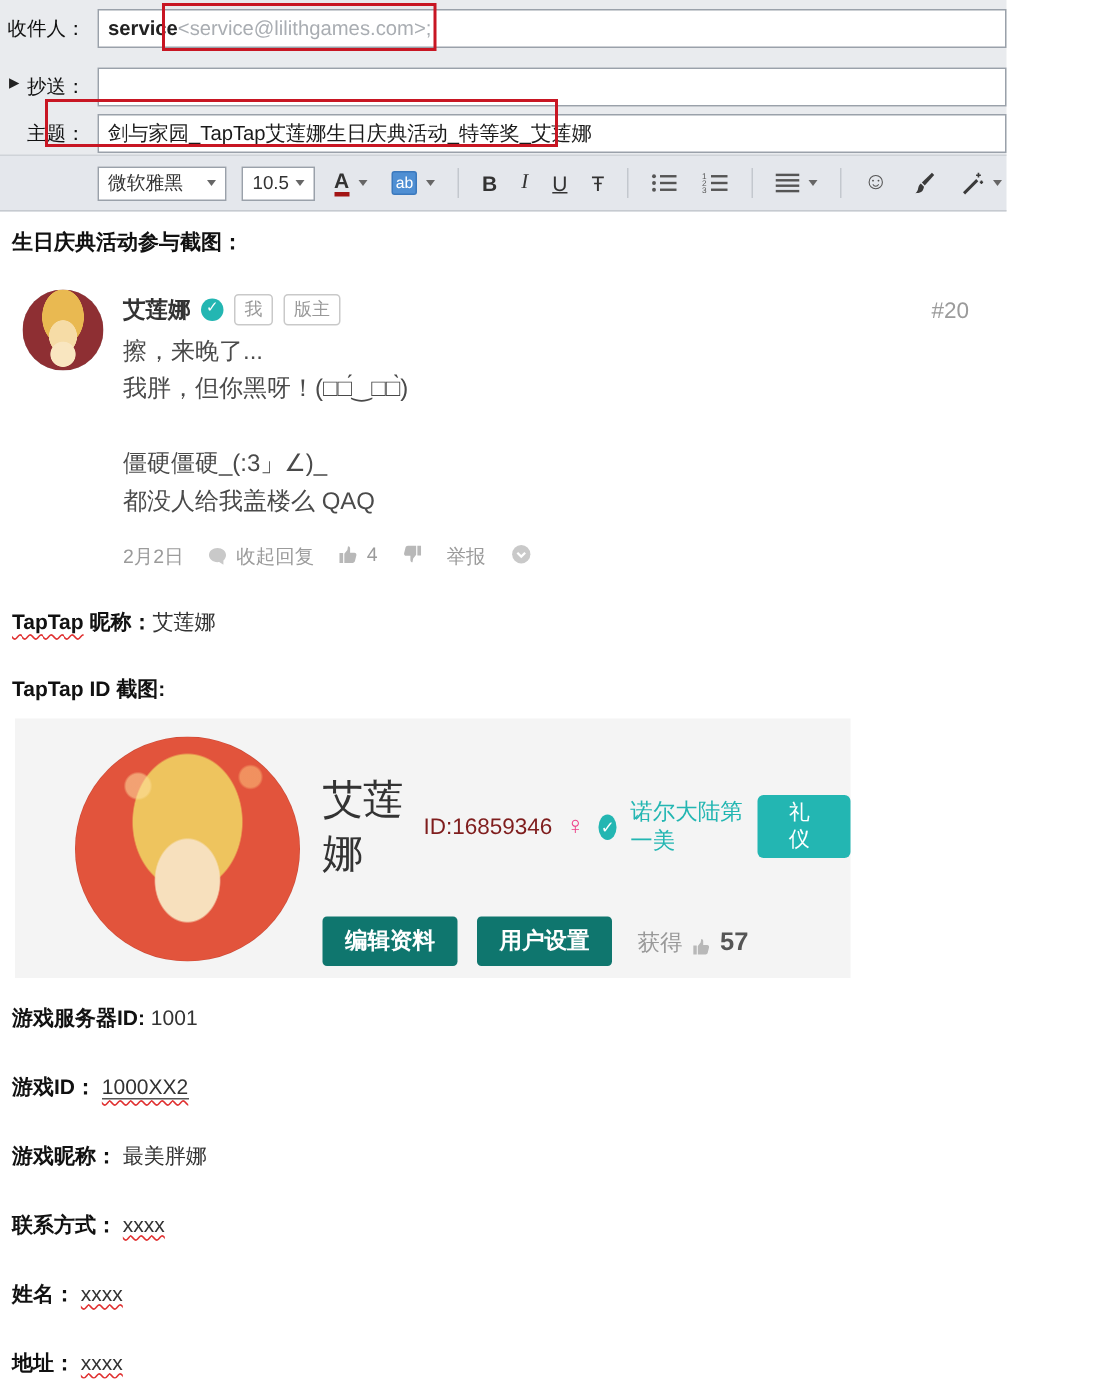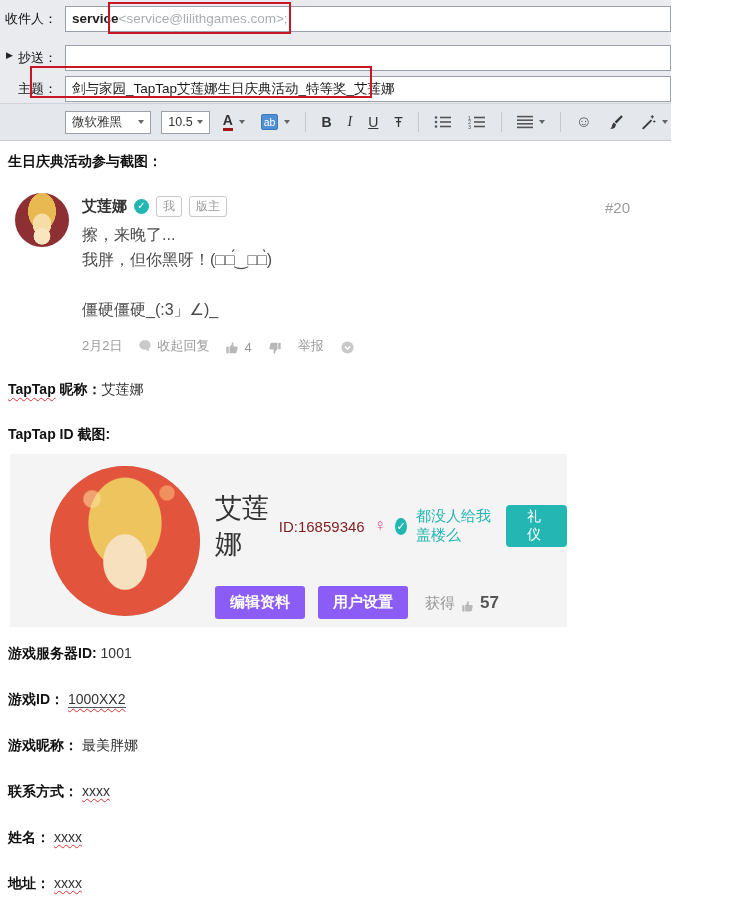--- a/index.html
+++ b/index.html
@@ -36,37 +36,37 @@
   .hl-ab { background:#4f8fd3; color:#fff; font-size:10.5px; padding:1px 2px; border-radius:2px; border:1px solid #3b79bd; }
   .tb-divider { width:1px; height:20px; background:#c3c8ce; margin:0 2px; }
   .tb-icon svg { display:block; }
 
   
   .mail-body { padding:0; }
   .section-heading { margin:12px 0 0 8px; font-size:14px; font-weight:bold; color:#111; }
 
   
   .forum-post { position:relative; margin:22px 0 0 15px; padding-right:45px; }
-  .floor-num { position:absolute; right:41px; top:6px; color:#9b9b9b; font-size:15px; }
+  .floor-num { position:absolute; right:25px; top:6px; color:#9b9b9b; font-size:15px; }
   .post-flex { display:flex; }
   .post-avatar { width:54px; height:54px; border-radius:50%; flex:0 0 54px;
     background:
       radial-gradient(circle at 50% 80%, #f9e6c0 0 16%, rgba(0,0,0,0) 17%),
       radial-gradient(ellipse at 50% 58%, #f6dca6 0 24%, rgba(0,0,0,0) 25%),
       radial-gradient(ellipse at 50% 34%, #e9b951 0 36%, rgba(0,0,0,0) 37%),
       radial-gradient(circle at 50% 50%, #8e2f33 0 70%, #5f1b1f 71%); }
   .post-main { margin-left:13px; }
   .post-name-row { display:flex; align-items:center; gap:7px; height:22px; margin-top:2px; }
   .post-author { font-size:15px; font-weight:bold; color:#333; }
   .verify-badge { width:15px; height:15px; border-radius:50%; background:#23b6b2; color:#fff; font-size:10px;
     display:flex; align-items:center; justify-content:center; line-height:1; }
   .post-tag { border:1px solid #c9c9c9; border-radius:3px; color:#999; font-size:12px; padding:1px 6px; background:#fff; }
   .post-lines { margin-top:5px; font-size:16px; color:#4a4a4a; line-height:25px; }
   .line-gap { height:25px; }
-  .post-footer { margin-top:15px; display:flex; align-items:flex-end; gap:16px; font-size:13px; color:#9b9b9b; }
+  .post-footer { margin-top:15px; display:flex; align-items:flex-start; gap:16px; font-size:13px; color:#9b9b9b; }
   .pf-item { display:flex; align-items:center; gap:5px; cursor:pointer; }
   .pf-item svg { display:block; }
 
   
   .tt-line { margin:26px 0 0 8px; font-size:14px; color:#333; }
   .tt-bold { font-weight:bold; color:#111; }
   .squiggle { text-decoration-line:underline; text-decoration-style:wavy; text-decoration-color:#e03131;
     text-decoration-thickness:1px; text-underline-offset:3px; }
 
   
@@ -81,21 +81,21 @@
   .card-info { position:absolute; left:205px; top:36px; }
   .card-name-row { display:flex; align-items:center; gap:9px; }
   .card-name { font-size:27px; color:#333; }
   .card-id { font-size:15px; color:#7f1d1d; }
   .gender-female { font-size:17px; color:#ee3f88; font-weight:bold; }
   .card-verify { width:17px; height:17px; border-radius:50%; background:#23b6b2; color:#fff; font-size:11px;
     display:flex; align-items:center; justify-content:center; }
   .card-title { font-size:15px; color:#23b6b2; }
   .card-badge { background:#23b6b2; color:#fff; font-size:14px; padding:3px 21px; border-radius:4px; }
   .card-btn-row { display:flex; align-items:center; gap:13px; margin-top:24px; }
-  .teal-btn { background:#8b5cf6; color:#fff; font-size:15px; font-weight:bold; border:none;
+  .teal-btn { background:#0f766e; color:#fff; font-size:15px; font-weight:bold; border:none;
     width:90px; height:33px; border-radius:3px; cursor:pointer; }
   .earned { display:flex; align-items:flex-end; gap:6px; font-size:15px; color:#999; margin-left:4px; }
   .earned-count { font-size:17px; font-weight:bold; color:#555; }
 
   
   .info-line { margin:28px 0 0 8px; font-size:14px; color:#333; }
   .info-line.first { margin-top:18px; }
   .info-label { font-weight:bold; color:#111; }
   .v-squiggle { text-decoration-line:underline; text-decoration-style:wavy; text-decoration-color:#e03131;
     text-decoration-thickness:1px; text-underline-offset:2px; }
@@ -233,20 +233,21 @@
             <span class="post-author">艾莲娜</span>
             <span class="verify-badge">✓</span>
             <span class="post-tag">我</span>
             <span class="post-tag">版主</span>
           </div>
           <div class="post-lines">
             <div>擦，来晚了...</div>
             <div>我胖，但你黑呀！(□□́‿□□̀)</div>
             <div class="line-gap"></div>
             <div>僵硬僵硬_(:3」∠)_</div>
+            <div>都没人给我盖楼么 QAQ</div>
           </div>
           <div class="post-footer">
             <span>2月2日</span>
             <span class="pf-item">
               <svg width="14" height="14" viewBox="0 0 16 16" fill="#c9c9c9">
                   <path d="M8 1.5c-3.6 0-6.5 2.4-6.5 5.4 0 3 2.9 5.4 6.5 5.4.4 0 .9 0 1.3-.1l3.2 2v-3.1c1.2-1 2-2.5 2-4.2 0-3-2.9-5.4-6.5-5.4z"></path>
                 </svg>
               <span>收起回复</span>
             </span>
             <span class="pf-item">
@@ -285,21 +286,21 @@
     </div>
 
     <div class="profile-card">
       <div class="card-avatar"></div>
       <div class="card-info">
         <div class="card-name-row">
           <span class="card-name">艾莲娜</span>
           <span class="card-id">ID:16859346</span>
           <span class="gender-female">♀</span>
           <span class="card-verify">✓</span>
-          <span class="card-title">都没人给我盖楼么</span>
+          <span class="card-title">诺尔大陆第一美</span>
           <span class="card-badge">礼仪</span>
         </div>
         <div class="card-btn-row">
           <button class="teal-btn">编辑资料</button>
           <button class="teal-btn">用户设置</button>
           <span class="earned">
             <span>获得</span>
             <svg width="13" height="13" viewBox="0 0 16 16" fill="#b8b8b8">
                 <path d="M1.5 6.5h2.8V14H1.5zM5.2 14h6.3c.9 0 1.6-.6 1.8-1.4l1.1-4.4c.3-1-.5-2-1.6-2H9.6V2.9C9.6 2 8.9 1.3 8 1.3l-.5 2.8L5.2 7z"></path>
               </svg>

